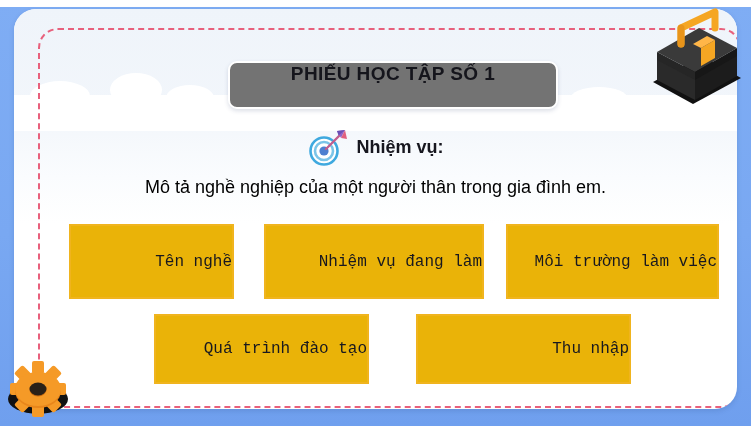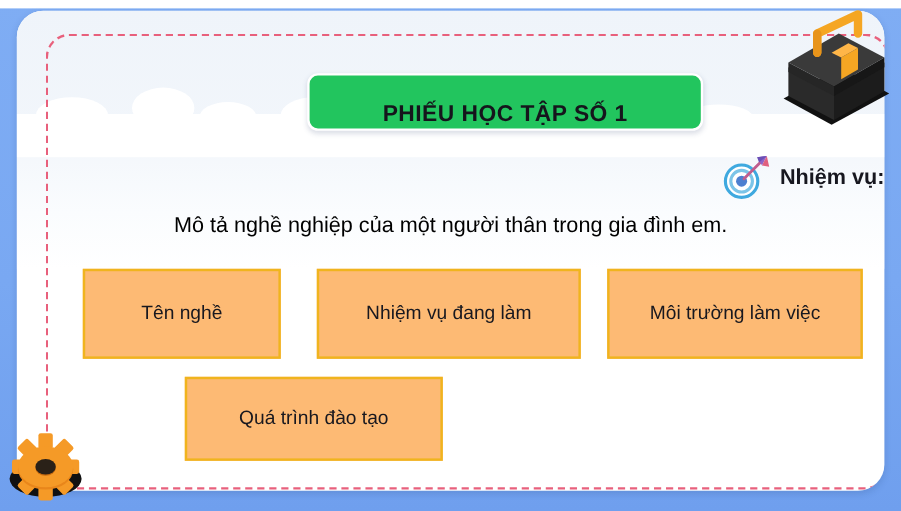--- a/index.html
+++ b/index.html
@@ -80,48 +80,47 @@
     z-index: 6;
   }
 
   
   .title-banner {
     position: absolute;
     left: 214px;
     top: 52px;
     width: 330px;
     height: 48px;
-    background: #22c55e;
+    background: #737373;
     border-radius: 9px;
     border: 2px solid #ffffff;
     box-sizing: border-box;
     box-shadow: 0 2px 4px rgba(60,80,120,0.18);
     display: flex;
-    align-items: flex-end;
+    align-items: flex-start;
     justify-content: center;
     z-index: 7;
-    margin-left: 28px;
   }
   .title-text {
     font-size: 19px;
     font-weight: bold;
     color: #15151c;
     letter-spacing: 0.4px;
     white-space: nowrap;
   }
 
   
   .mission-row {
     position: absolute;
     left: 0;
     top: 118px;
     width: 100%;
     display: flex;
     align-items: center;
-    justify-content: flex-end;
+    justify-content: center;
     gap: 7px;
     z-index: 7;
   }
   .target-icon {
     width: 42px;
     height: 40px;
     position: relative;
     flex: 0 0 auto;
   }
   .mission-label {
@@ -140,27 +139,28 @@
     text-align: center;
     font-size: 18px;
     color: #000000;
     z-index: 7;
     white-space: nowrap;
   }
 
   
   .box {
     position: absolute;
-    background: #fdba74;
+    background: #eab308;
     border: 2px solid #F0B41E;
     box-sizing: border-box;
     display: flex;
     align-items: center;
-    justify-content: center;
+    justify-content: flex-end;
     z-index: 7;
+    font-family: Liberation Mono, monospace;
   }
   .box-label {
     font-size: 16px;
     color: #18181f;
     white-space: nowrap;
   }
 
   
   .box-r1 { top: 215px; height: 75px; }
   .b1 { left: 55px;  width: 165px; }
@@ -238,20 +238,23 @@
     </div>
     <div class="box box-r1 b2">
       <span class="box-label">Nhiệm vụ đang làm</span>
     </div>
     <div class="box box-r2 b4">
       <span class="box-label">Quá trình đào tạo</span>
     </div>
 
     <div class="box box-r1 b3">
       <span class="box-label">Môi trường làm việc</span>
+    </div>
+    <div class="box box-r2 b5">
+      <span class="box-label">Thu nhập</span>
     </div>
   </div>
 
   <span class="toolbox">
     <svg width="108" height="104" viewBox="0 0 108 104" xmlns="http://www.w3.org/2000/svg">
 
       <path d="M12 74 L52 96 L100 70 L60 48 Z" fill="#111111"></path>
 
       <path d="M16 48 L16 72 L54 92 L54 68 Z" fill="#2A2A2A"></path>
 

